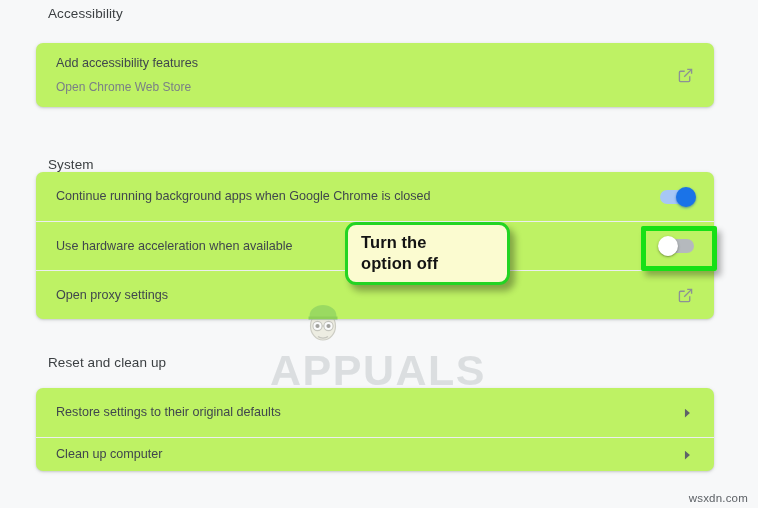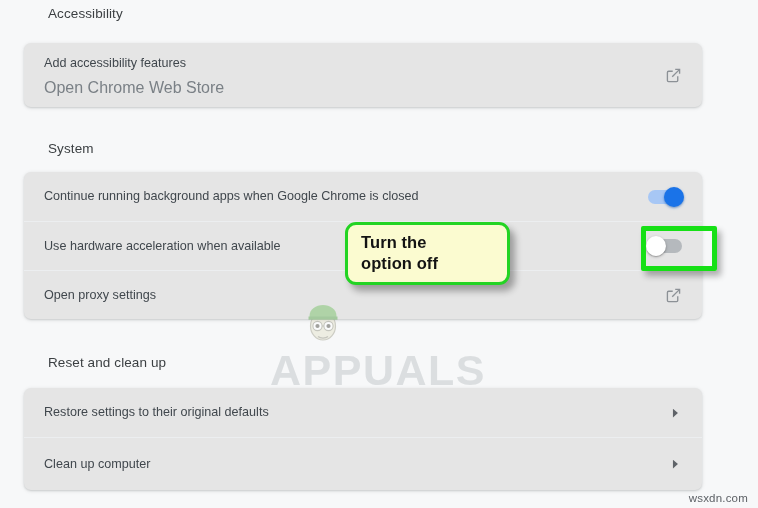--- a/index.html
+++ b/index.html
@@ -28,23 +28,23 @@
     font-size: 13.5px;
     color: #3c4043;
     letter-spacing: .1px;
     white-space: nowrap;
     margin-left: 12px;
   }
 
   
   .card {
     position: absolute;
-    left: 24px;
+    left: 36px;
     width: 678px;
-    background: #e5e5e5;
+    background: #bef264;
     border-radius: 7px;
     box-shadow: 0 1px 2px rgba(60,64,67,.18), 0 1px 4px rgba(60,64,67,.10);
     overflow: hidden;
   }
 
   .row {
     position: relative;
     display: flex;
     align-items: center;
     padding: 0 20px 0 20px;
@@ -61,21 +61,21 @@
     flex: 1 1 auto;
     min-width: 0;
   }
   .row-title {
     font-size: 12.6px;
     color: #40474d;
     line-height: 17px;
     white-space: nowrap;
   }
   .row-sub {
-    font-size: 16px;
+    font-size: 12px;
     color: #7a8086;
     line-height: 17px;
     margin-top: 7px;
     white-space: nowrap;
   }
 
   .row-action {
     flex: 0 0 auto;
     display: flex;
     align-items: center;
@@ -215,21 +215,21 @@
       <div class="row-action">
         <svg class="ext-icon" viewBox="0 0 24 24" fill="none" stroke="currentColor" stroke-width="1.9">
           <path d="M18 13.2V19a1.6 1.6 0 0 1-1.6 1.6H5a1.6 1.6 0 0 1-1.6-1.6V7.6A1.6 1.6 0 0 1 5 6h5.9"></path>
           <path d="M14.4 3.4H20.6V9.6"></path>
           <path d="M10.2 13.8 20.3 3.7"></path>
         </svg>
       </div>
     </div>
   </div>
 
-  <div class="section-title" style="top:141px;">System</div>
+  <div class="section-title" style="top:157px;">System</div>
 
   <div class="card" style="top:172px;">
 
     <div class="row" style="height:49px;">
       <div class="row-texts">
         <div class="row-title">Continue running background apps when Google Chrome is closed</div>
       </div>
       <div class="row-action">
         <span class="toggle on">
           <span class="knob"></span>
@@ -270,21 +270,21 @@
       <div class="row-texts">
         <div class="row-title">Restore settings to their original defaults</div>
       </div>
       <div class="row-action">
         <svg class="chev-icon" viewBox="0 0 24 24">
           <path d="M8.5 4.5 17 12l-8.5 7.5z" fill="currentColor"></path>
         </svg>
       </div>
     </div>
 
-    <div class="row" style="height:53px;">
+    <div class="row" style="height:34px;">
       <div class="row-texts">
         <div class="row-title">Clean up computer</div>
       </div>
       <div class="row-action">
         <svg class="chev-icon" viewBox="0 0 24 24">
           <path d="M8.5 4.5 17 12l-8.5 7.5z" fill="currentColor"></path>
         </svg>
       </div>
     </div>
   </div>

